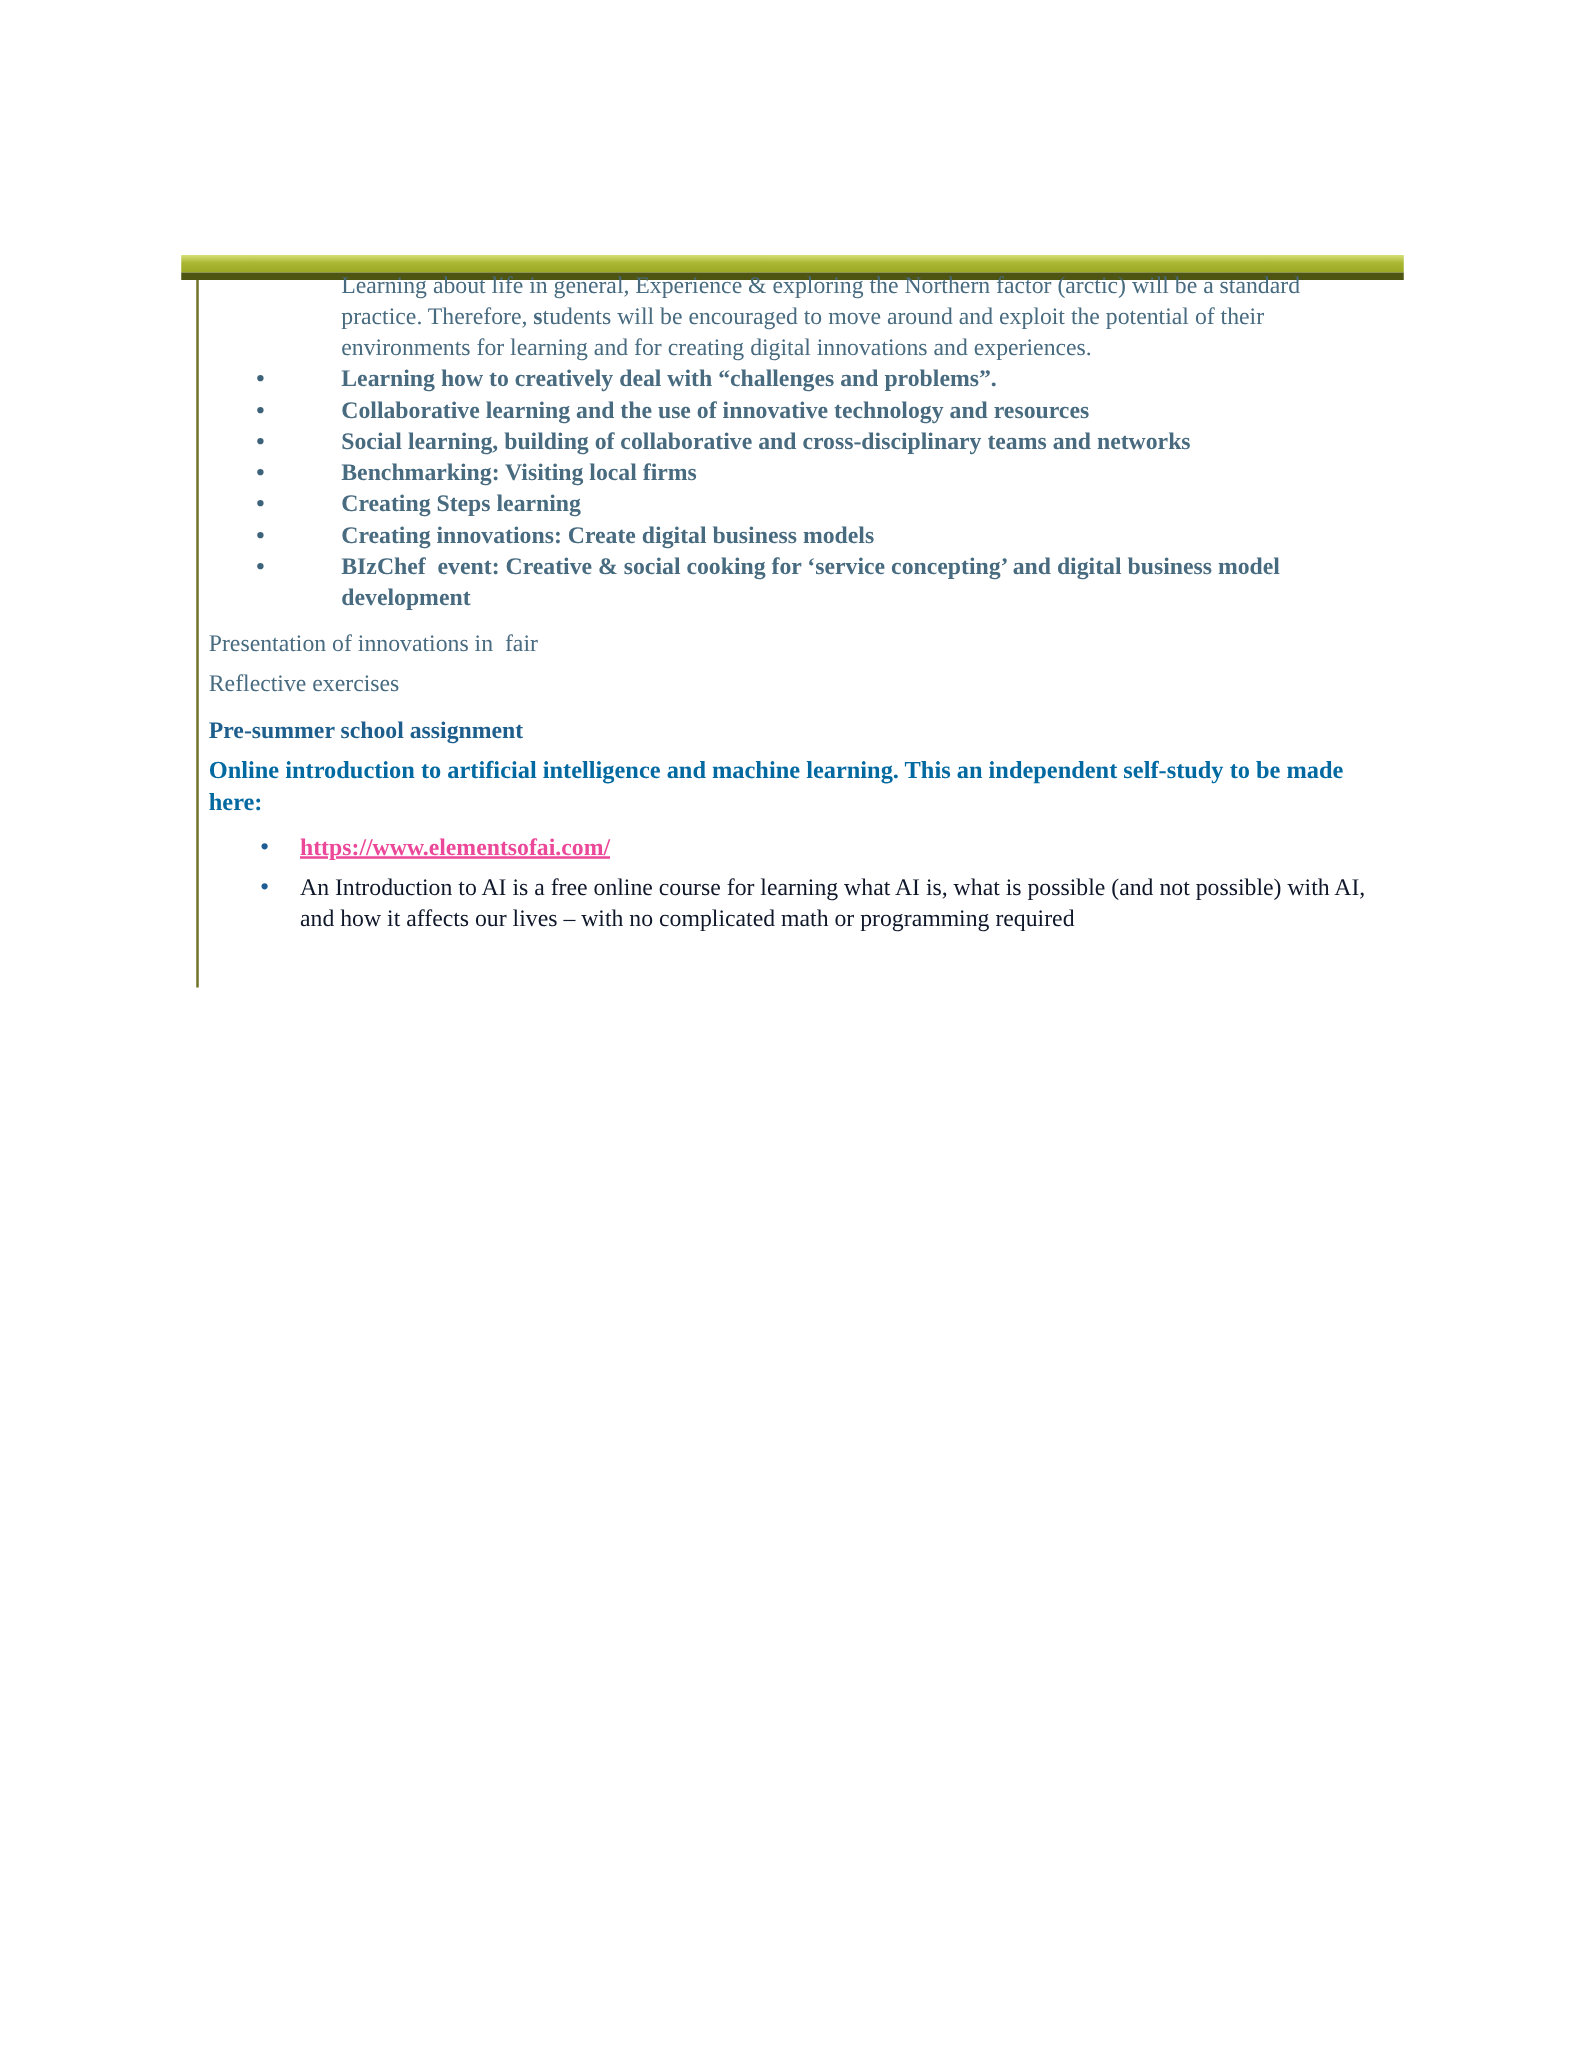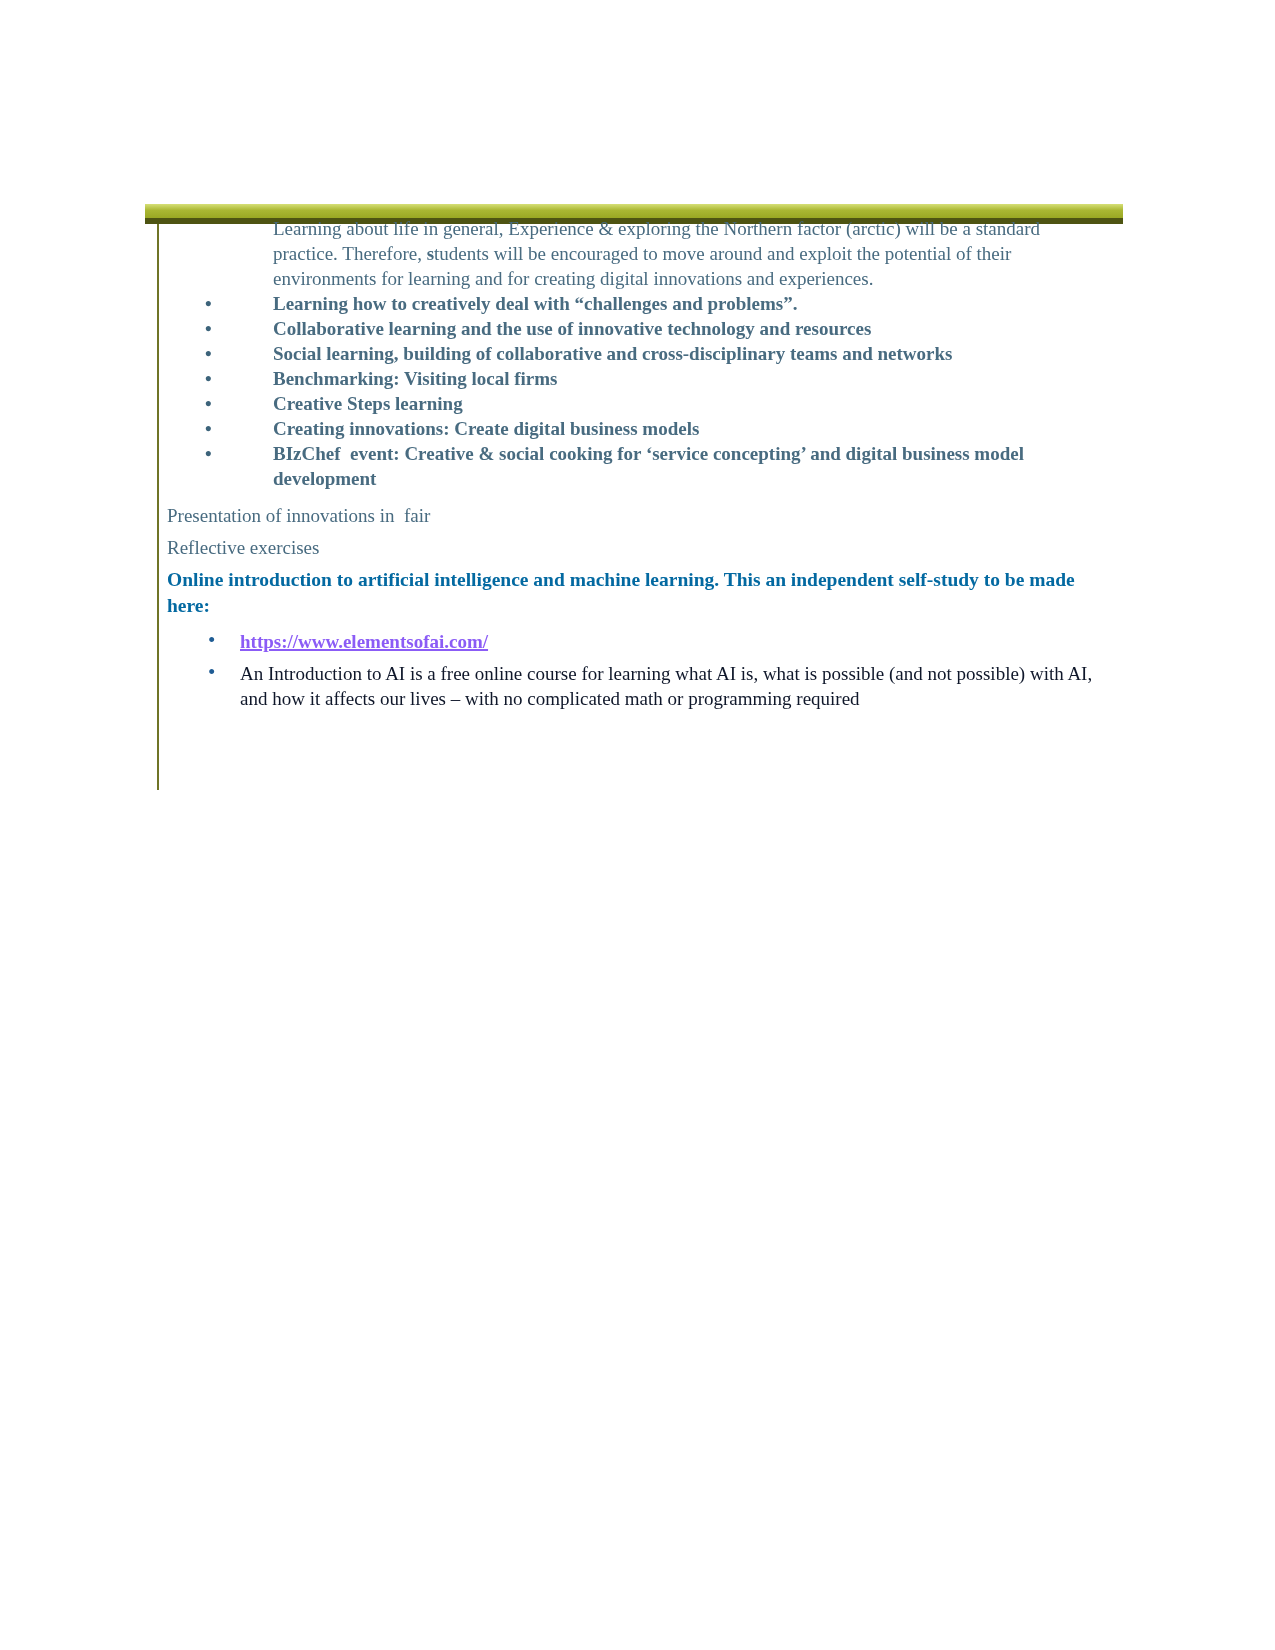--- a/index.html
+++ b/index.html
@@ -29,21 +29,21 @@
   ul.l1{list-style:none;margin:0 0 12px 0;padding:0;}
   ul.l1 li{position:relative;padding-left:106px;font-weight:bold;}
   ul.l1 li::before{content:"\2022";position:absolute;left:38px;top:0;color:#3c637a;}
   p.plain{margin:0 0 7px 0;}
   p.head{margin:12px 0 7px 0;font-weight:bold;color:#1d5e8c;font-size:19px;}
   p.assign{margin:0 0 10px 0;font-weight:bold;color:#0369a1;font-size:19.5px;line-height:26px;}
   ul.l2{list-style:none;margin:0;padding:0;}
   ul.l2 li{position:relative;padding-left:73px;margin-bottom:7px;}
   ul.l2 li::before{content:"\2022";position:absolute;left:41px;top:-1px;color:#1f5c94;font-size:21px;}
   ul.l2 li.li-desc{color:#0f172a;}
-  a.doc-link{color:#8b5cf6;font-weight:bold;text-decoration:underline;text-decoration-thickness:2px;}
+  a.doc-link{color:#ec4899;font-weight:bold;text-decoration:underline;text-decoration-thickness:2px;}
   .page-number{
     position:absolute;left:1168px;top:1442px;width:60px;
     color:#33678a;font-size:37px;line-height:40px;text-align:center;
     font-family:"Liberation Serif", serif;
   }
 </style>
 </head>
 <body>
 
 <div class="page">
@@ -57,28 +57,29 @@
 
   <div class="content">
 
     <p class="hang"><span>Learning about life in general, Experience &amp; exploring the Northern factor (arctic) will be a standard practice. Therefore, </span><b>s</b><span>tudents will be encouraged to move around and exploit the potential of their environments for learning and for creating digital innovations and experiences.</span></p>
 
     <ul class="l1">
       <li>Learning how to creatively deal with “challenges and problems”.</li>
       <li>Collaborative learning and the use of innovative technology and resources</li>
       <li>Social learning, building of collaborative and cross-disciplinary teams and networks</li>
       <li>Benchmarking: Visiting local firms</li>
-      <li>Creative Steps learning</li>
+      <li>Creating Steps learning</li>
       <li>Creating innovations: Create digital business models</li>
       <li>BIzChef  event: Creative &amp; social cooking for ‘service concepting’ and digital business model development</li>
     </ul>
 
     <p class="plain">Presentation of innovations in  fair</p>
     <p class="plain">Reflective exercises</p>
 
+    <p class="head">Pre-summer school assignment</p>
 
     <p class="assign">Online introduction to artificial intelligence and machine learning. This an independent self-study to be made here:</p>
 
     <ul class="l2">
       <li><a href="#" class="doc-link">https://www.elementsofai.com/</a></li>
       <li class="li-desc">An Introduction to AI is a free online course for learning what AI is, what is possible (and not possible) with AI, and how it affects our lives – with no complicated math or programming required</li>
     </ul>
 
   </div>
 

